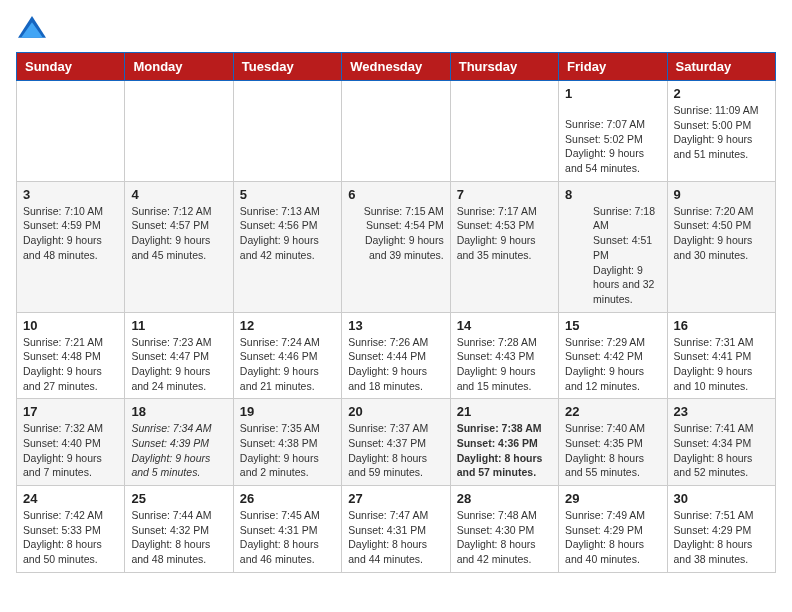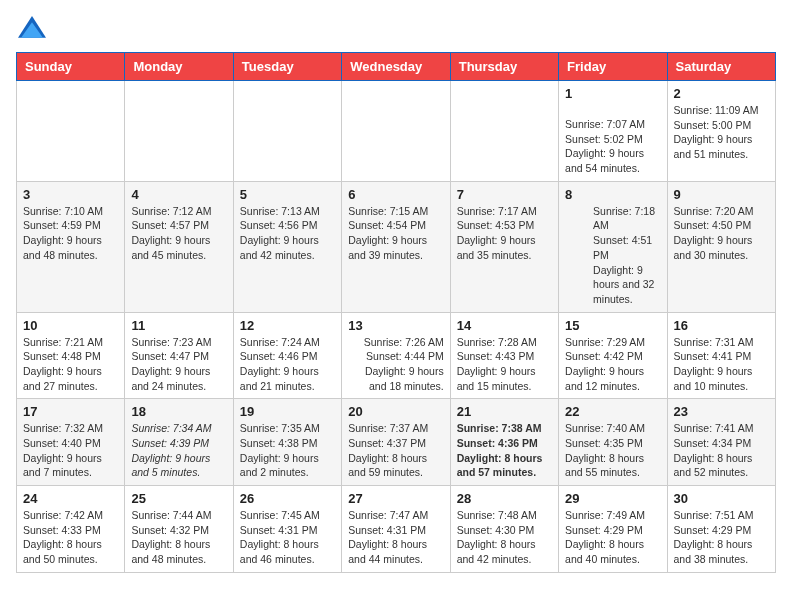--- a/index.html
+++ b/index.html
@@ -48,21 +48,21 @@
     .location-title {
       font-size: 16px;
       color: #555;
     }
     .calendar-table {
       width: 100%;
       border-collapse: collapse;
       table-layout: fixed;
     }
     .calendar-table thead th {
-      background-color: #ef4444;
+      background-color: #b91c1c;
       color: white;
       text-align: left;
       padding: 6px 8px;
       font-size: 13px;
       font-weight: bold;
       border: 1px solid #1565c0;
     }
     .calendar-table tbody td {
       border: 1px solid #ccc;
       vertical-align: top;
@@ -159,21 +159,21 @@
 Daylight: 9 hours and 45 minutes.</div>
         </td>
         <td>
           <span class="cell-day">5</span>
           <div class="cell-info" style="white-space: pre-line;">Sunrise: 7:13 AM
 Sunset: 4:56 PM
 Daylight: 9 hours and 42 minutes.</div>
         </td>
         <td>
           <span class="cell-day">6</span>
-          <div class="cell-info" style="white-space: pre-line;">Sunrise: 7:15 AM
+          <div class="cell-info" style="white-space: pre-line; text-align: right;">Sunrise: 7:15 AM
 Sunset: 4:54 PM
 Daylight: 9 hours and 39 minutes.</div>
         </td>
         <td>
           <span class="cell-day">7</span>
           <div class="cell-info" style="white-space: pre-line;">Sunrise: 7:17 AM
 Sunset: 4:53 PM
 Daylight: 9 hours and 35 minutes.</div>
         </td>
         <td>
@@ -203,21 +203,21 @@
 Daylight: 9 hours and 24 minutes.</div>
         </td>
         <td>
           <span class="cell-day">12</span>
           <div class="cell-info" style="white-space: pre-line;">Sunrise: 7:24 AM
 Sunset: 4:46 PM
 Daylight: 9 hours and 21 minutes.</div>
         </td>
         <td>
           <span class="cell-day">13</span>
-          <div class="cell-info" style="white-space: pre-line; text-align: right;">Sunrise: 7:26 AM
+          <div class="cell-info" style="white-space: pre-line;">Sunrise: 7:26 AM
 Sunset: 4:44 PM
 Daylight: 9 hours and 18 minutes.</div>
         </td>
         <td>
           <span class="cell-day">14</span>
           <div class="cell-info" style="white-space: pre-line;">Sunrise: 7:28 AM
 Sunset: 4:43 PM
 Daylight: 9 hours and 15 minutes.</div>
         </td>
         <td>
@@ -274,21 +274,21 @@
           <span class="cell-day">23</span>
           <div class="cell-info" style="white-space: pre-line;">Sunrise: 7:41 AM
 Sunset: 4:34 PM
 Daylight: 8 hours and 52 minutes.</div>
         </td>
       </tr>
       <tr>
         <td>
           <span class="cell-day">24</span>
           <div class="cell-info" style="white-space: pre-line;">Sunrise: 7:42 AM
-Sunset: 4:33 PM
+Sunset: 5:33 PM
 Daylight: 8 hours and 50 minutes.</div>
         </td>
         <td>
           <span class="cell-day">25</span>
           <div class="cell-info" style="white-space: pre-line;">Sunrise: 7:44 AM
 Sunset: 4:32 PM
 Daylight: 8 hours and 48 minutes.</div>
         </td>
         <td>
           <span class="cell-day">26</span>

